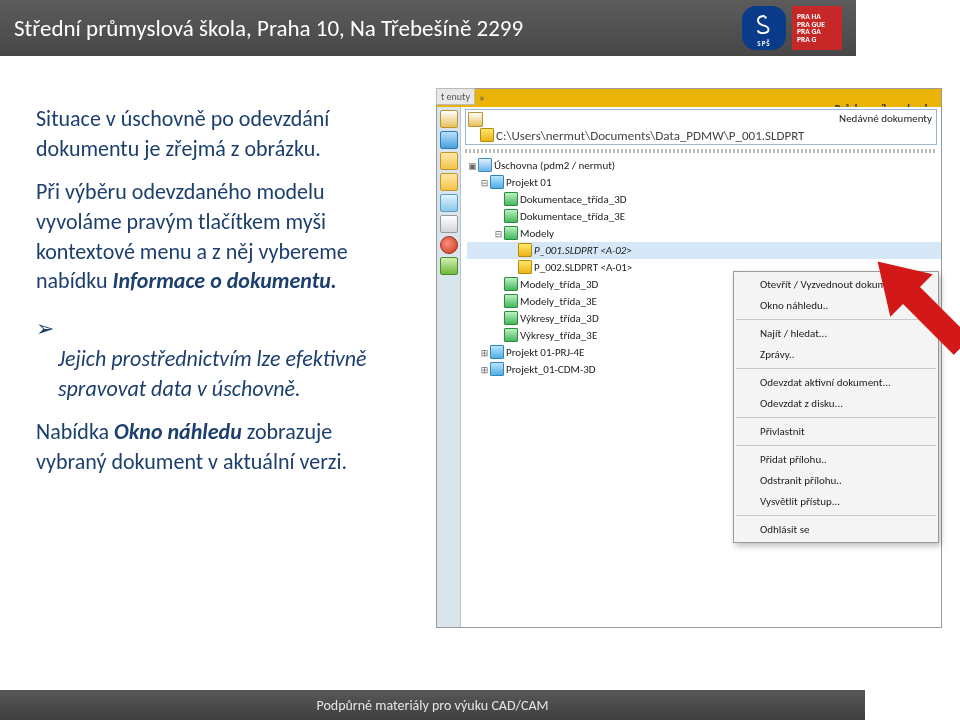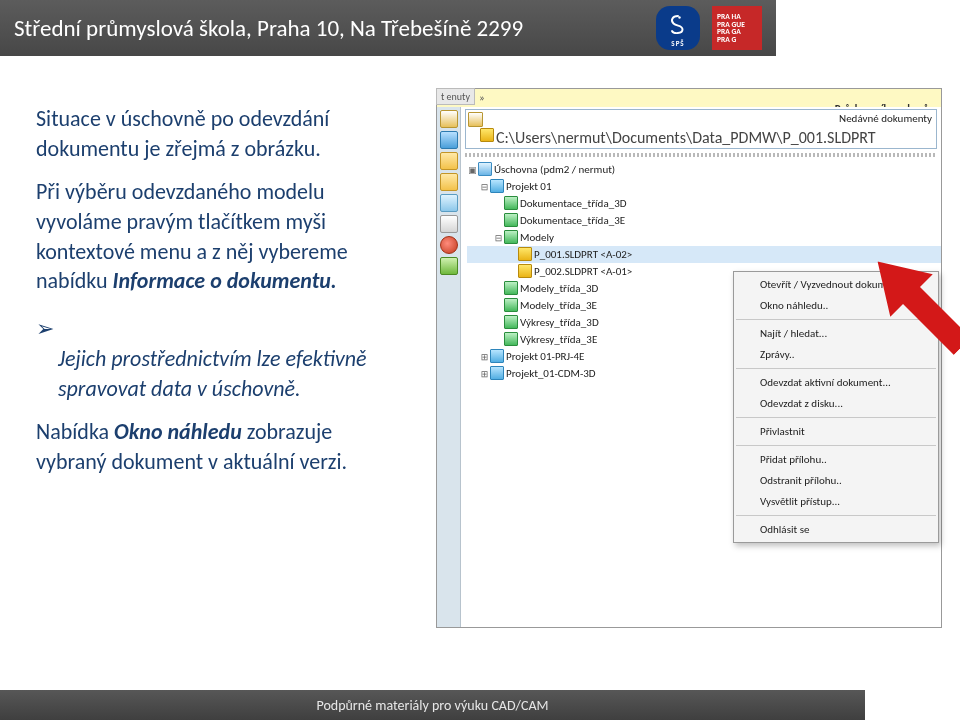--- a/index.html
+++ b/index.html
@@ -1,67 +1,67 @@
 <!DOCTYPE html>
 <html><head>
 <meta charset="utf-8">
 <style>
   * { box-sizing: border-box; margin: 0; padding: 0; }
   body { width: 960px; height: 720px; font-family: "Segoe UI", Calibri, Arial, sans-serif; background: #fff; position: relative; overflow: hidden; }
   
-  .header { width: 776px; height: 56px; background: linear-gradient(to bottom, #5c5c5c 0%, #474747 100%); display: flex; align-items: center; padding: 0 14px; color: #fff; }
+  .header { width: 856px; height: 56px; background: linear-gradient(to bottom, #5c5c5c 0%, #474747 100%); display: flex; align-items: center; padding: 0 14px; color: #fff; }
   .header-title { font-size: 23px; font-weight: 400; flex: 1; }
-  .logo-box { height: 44px; display: flex; align-items: flex-start; margin-left: 12px; }
+  .logo-box { height: 44px; display: flex; align-items: flex-start; margin-left: 6px; }
   .logo-sps { width: 44px; height: 44px; background: #0a3b8a; border-radius: 14px; display: flex; align-items: center; justify-content: center; position: relative; }
   .logo-sps svg { width: 30px; height: 30px; }
   .logo-sps-text { position: absolute; bottom: 2px; font-size: 7px; color: #fff; font-weight: bold; letter-spacing: 1px; }
   .logo-praha { width: 50px; height: 44px; background: #c62828; color: #fff; font-size: 7.5px; font-weight: bold; line-height: 1.0; padding: 4px 5px; text-align: left; display: flex; flex-direction: column; justify-content: center; }
   
   .content { position: absolute; top: 56px; left: 0; right: 0; bottom: 30px; }
   .left-text { position: absolute; left: 36px; top: 48px; width: 360px; color: #1c3f6e; font-size: 22px; line-height: 1.35; }
   .left-text p { margin-bottom: 14px; }
   .left-text .bullet { position: relative; padding-left: 22px; font-style: italic; margin-top: 18px; }
   .left-text .bullet::before { content: "➢"; position: absolute; left: 0; top: 0; color: #1c3f6e; font-style: normal; }
   .left-text .boldit { font-weight: bold; font-style: italic; }
 
   
-  .shot { position: absolute; left: 436px; top: 32px; width: 506px; height: 540px; border: 1px solid #999; background: #fef9c3; font-size: 11px; color: #222; }
+  .shot { position: absolute; left: 436px; top: 32px; width: 506px; height: 540px; border: 1px solid #999; background: #eab308; font-size: 11px; color: #222; }
   .shot-tab { position: absolute; top: -1px; left: -1px; font-size: 10px; color: #555; padding: 1px 4px; background: #e8e8e8; border: 1px solid #bbb; }
   .chev { position: absolute; left: 42px; top: 2px; font-size: 11px; color: #555; }
   .panel-title { position: absolute; right: 12px; top: 14px; font-size: 11px; font-weight: bold; color: #333; text-decoration: underline; }
   .sidebar { position: absolute; left: 0; top: 18px; width: 24px; bottom: 0; background: #d9e4ec; border-right: 1px solid #b7c3cd; }
   .sidebar-ico { width: 18px; height: 18px; margin: 3px auto; border-radius: 2px; display: block; }
   .ico-a { background: linear-gradient(#fff,#e7c05a); border:1px solid #b89632; }
   .ico-b { background: linear-gradient(#b7e0ff,#4a9fda); border:1px solid #2d7bb0; }
   .ico-c { background: linear-gradient(#ffe9a8,#f3c24a); border:1px solid #c39527; }
   .ico-d { background: linear-gradient(#dff3ff,#8cc7ea); border:1px solid #5a9cc2; }
   .ico-e { background: linear-gradient(#fff,#d5d5d5); border:1px solid #999; }
   .ico-f { background: radial-gradient(circle at 40% 40%, #ff8c7c, #c23a1e); border:1px solid #a12f14; border-radius:50%; }
   .ico-g { background: linear-gradient(#d0f0b0,#6fb83c); border:1px solid #4c8a24; }
 
   .tree-area { position: absolute; left: 24px; top: 18px; right: 0; bottom: 0; background: #fff; overflow: hidden; }
   .recent-box { border: 1px solid #9bb6ce; margin: 2px 4px 4px 4px; background: #fff; }
   .recent-head { font-size: 11px; padding: 2px 4px 2px 18px; position: relative; background: #fff; text-align: right; }
   .recent-head::before { content:""; position:absolute; left:2px; top:2px; width:13px; height:13px; background: linear-gradient(#fff,#e7c05a); border:1px solid #b89632; border-radius:1px; }
-  .recent-row { font-size: 16px; padding: 1px 4px 1px 30px; position: relative; color: #444; white-space: nowrap; overflow: hidden; text-overflow: clip; }
+  .recent-row { font-size: 13px; padding: 1px 4px 1px 30px; position: relative; color: #444; white-space: nowrap; overflow: hidden; text-overflow: clip; }
   .recent-row::before { content:""; position:absolute; left:14px; top:1px; width:12px; height:12px; background: linear-gradient(#ffe76a,#eab417); border:1px solid #b88a0c; border-radius:1px; }
   .divider { height: 4px; background: repeating-linear-gradient(90deg,#b9b9b9 0 2px,transparent 2px 4px); margin: 0 4px 2px 4px; }
 
   .tree { padding: 2px 0 0 6px; font-size: 11px; line-height: 17px; }
   .tree-row { position: relative; padding-left: 0; white-space: nowrap; }
   .tree-row .exp { display:inline-block; width:11px; text-align:center; color:#666; font-size:9px; cursor:default; }
   .tree-row .ticon { display:inline-block; width:14px; height:14px; vertical-align:-3px; margin-right:2px; border-radius:1px; }
   .ticon.vault { background: linear-gradient(#dff3ff,#6ab4e6); border:1px solid #3b8cc2; }
   .ticon.folder { background: linear-gradient(#b7e5ff,#52aee2); border:1px solid #2d85bb; }
   .ticon.folderg { background: linear-gradient(#bcf0c4,#44b85b); border:1px solid #2a8d3d; }
   .ticon.part { background: linear-gradient(#ffe76a,#eab417); border:1px solid #b88a0c; }
   .tree .lvl1 { padding-left: 12px; }
   .tree .lvl2 { padding-left: 26px; }
   .tree .lvl3 { padding-left: 40px; }
-  .sel { background: #d6e8f8; }
+  .sel { background: #d6e8f8; font-style: italic; }
 
   
   .ctx { position: absolute; left: 296px; top: 182px; width: 206px; background: #f4f4f4; border: 1px solid #9a9a9a; box-shadow: 2px 3px 6px rgba(0,0,0,0.25); font-size: 11px; color: #222; padding: 2px 0; }
   .ctx-item { padding: 3px 10px 3px 26px; line-height: 15px; cursor: default; }
   .ctx-item.hover { background: #cfe6fb; border: 1px solid #7fb7e8; margin: -1px 1px; padding: 3px 9px 3px 25px; }
   .ctx-sep { height: 1px; background: #c8c8c8; margin: 3px 2px; }
 
   
   .arrow { position: absolute; left: 860px; top: 188px; width: 120px; height: 120px; transform: rotate(45deg); pointer-events: none; }
   .arrow svg { width: 100%; height: 100%; }

